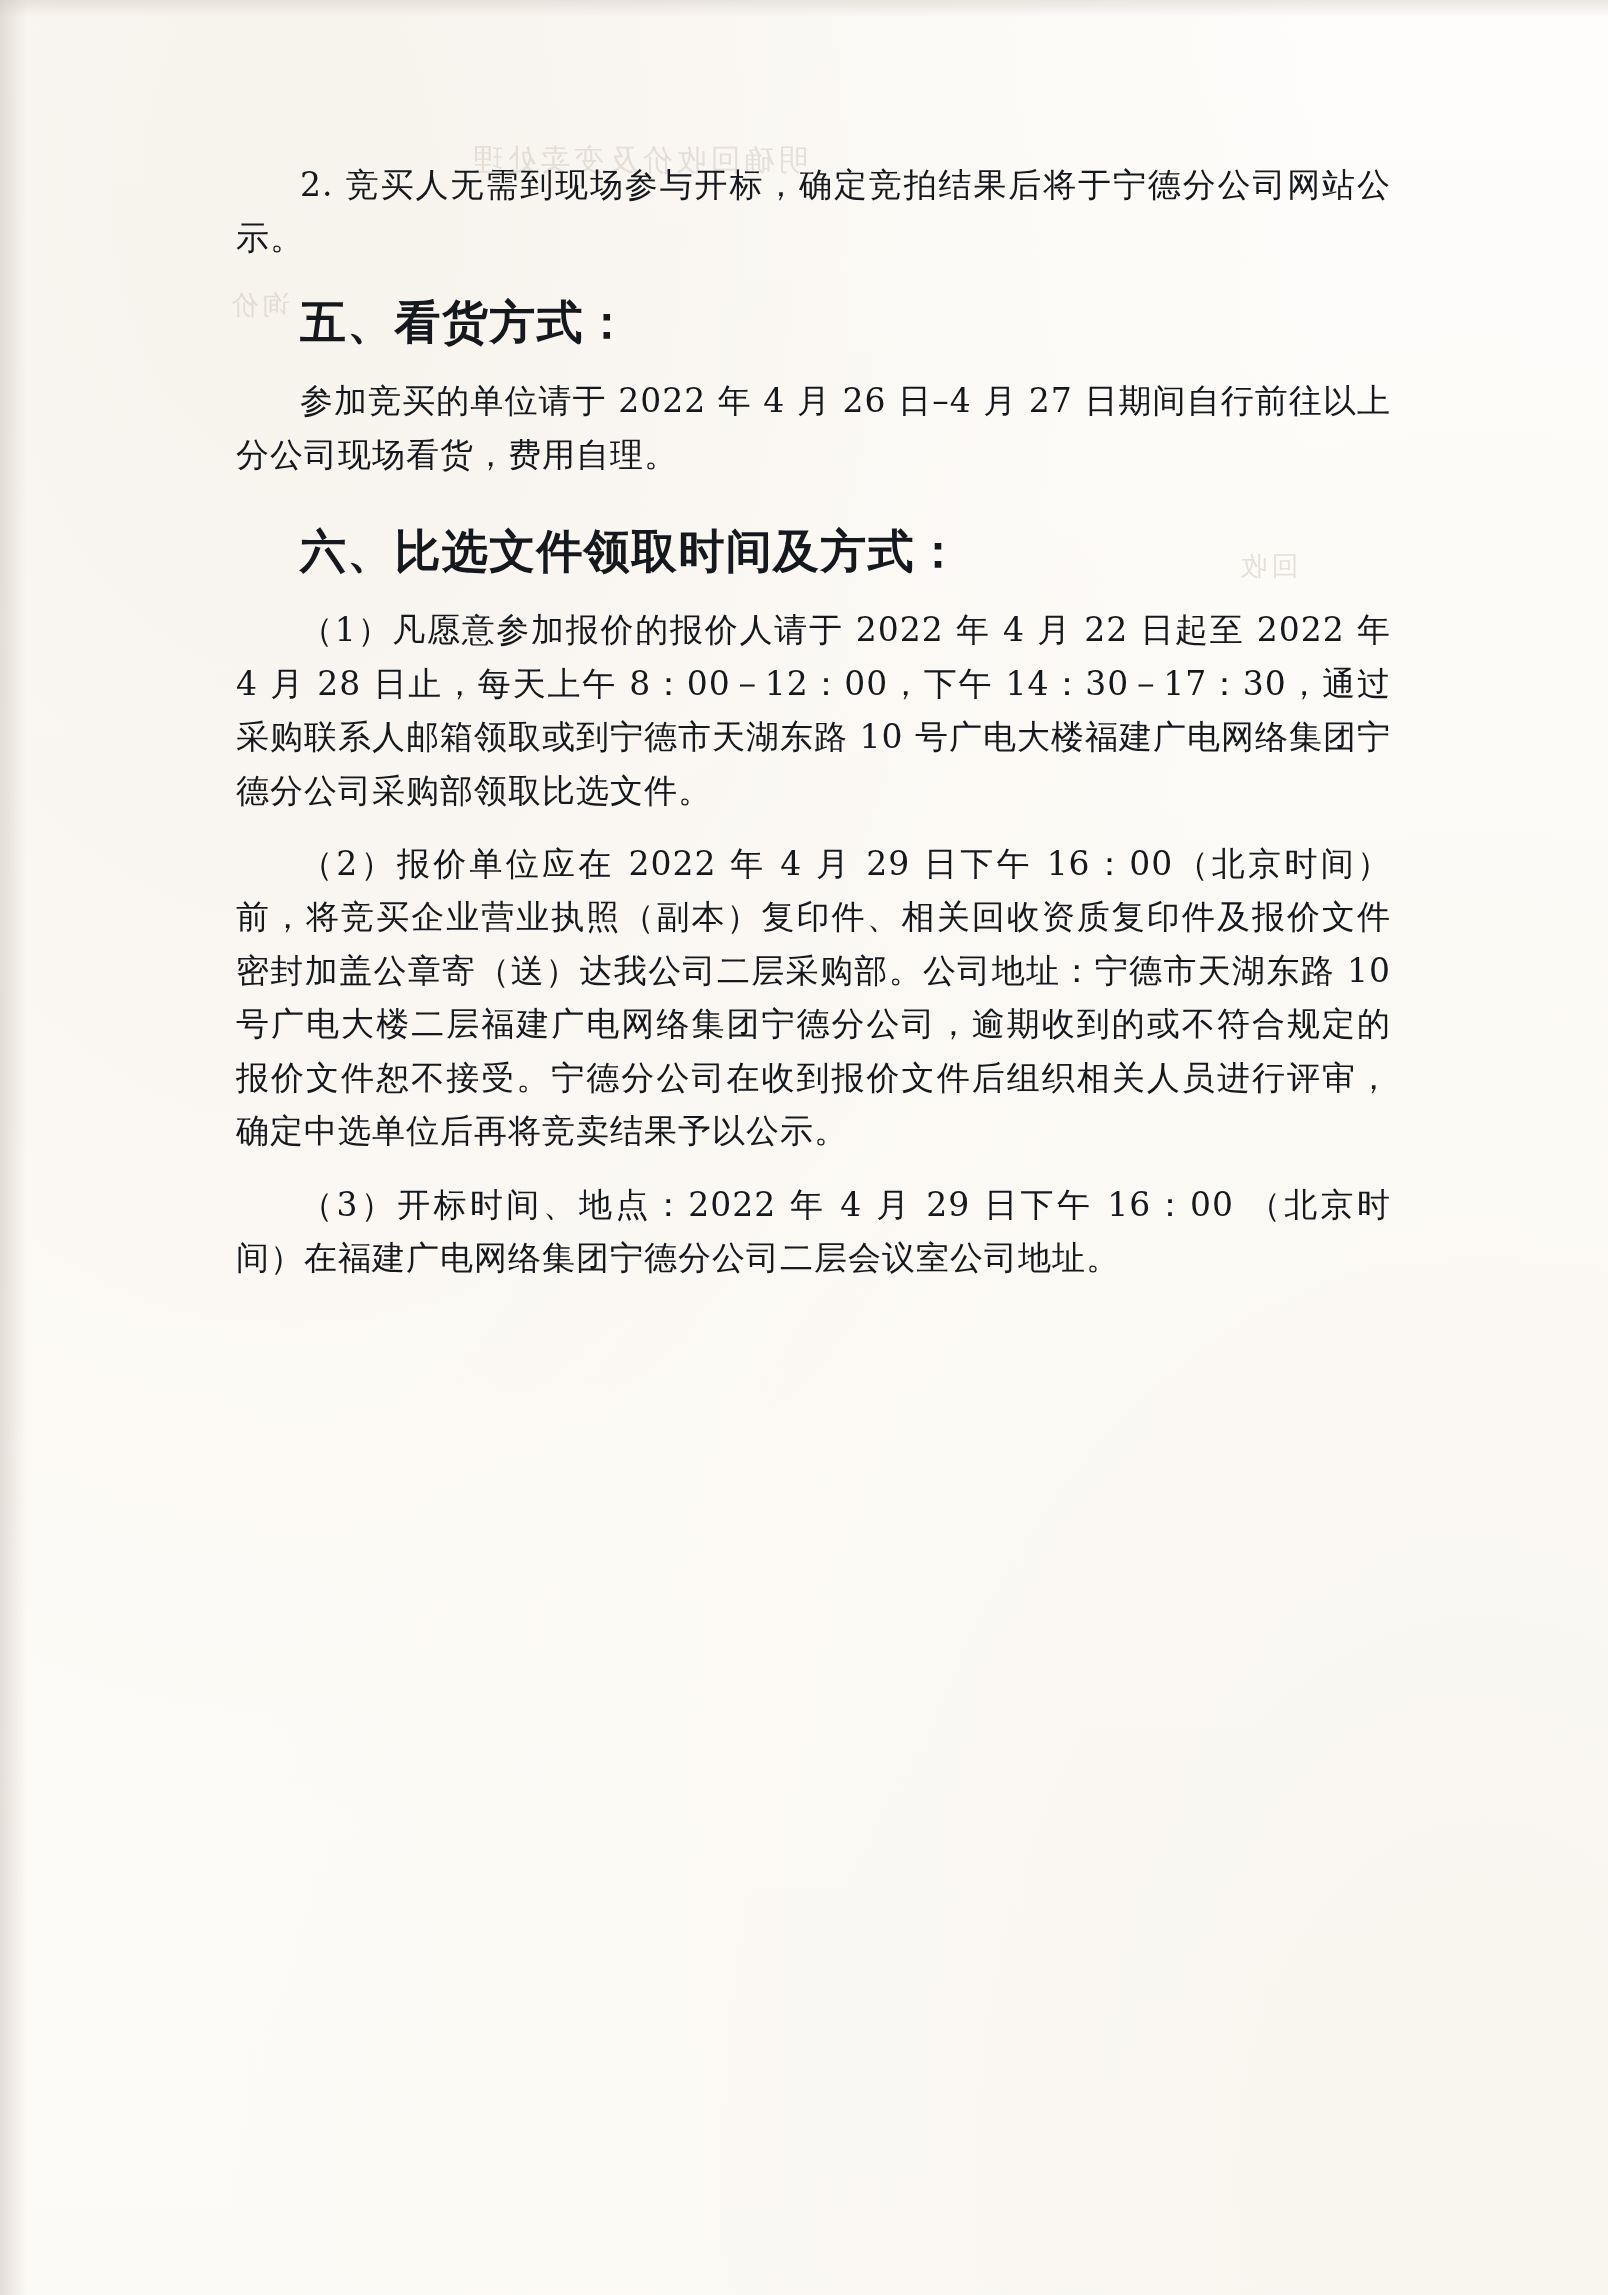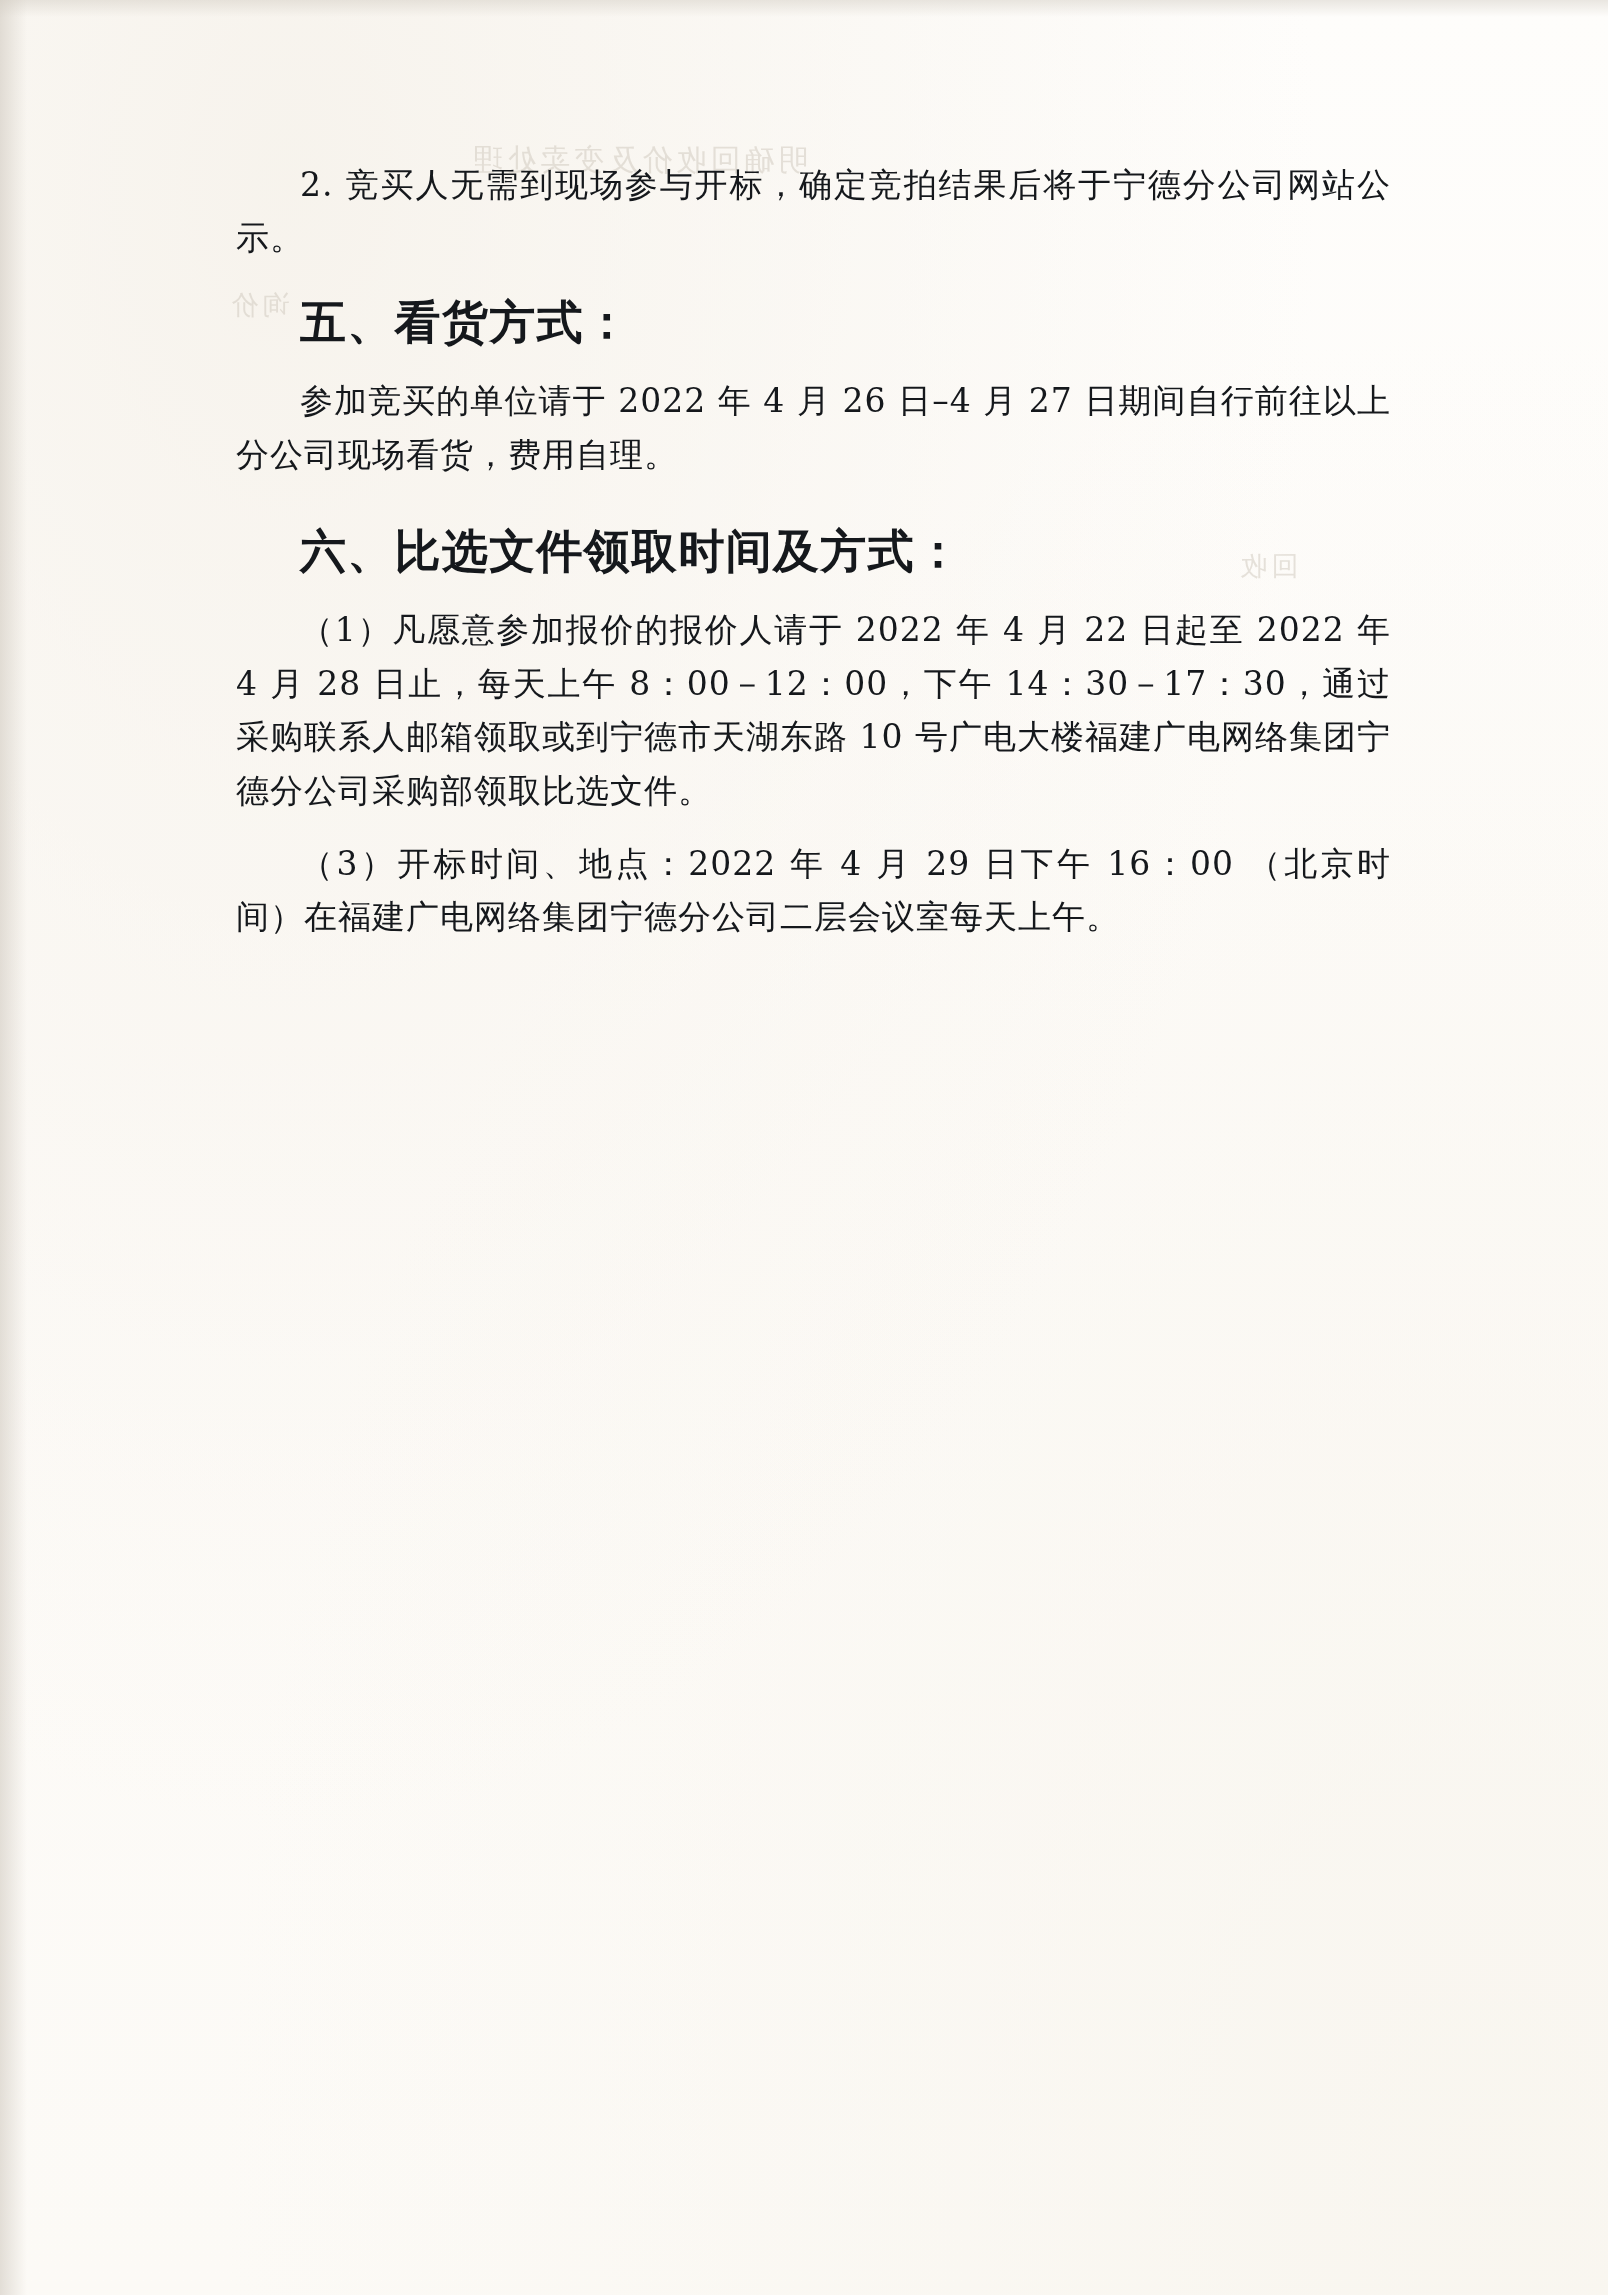--- a/index.html
+++ b/index.html
@@ -112,19 +112,20 @@
     <p class="para">2. 竞买人无需到现场参与开标，确定竞拍结果后将于宁德分公司网站公示。</p>
 
     <p class="heading">五、看货方式：</p>
 
     <p class="para">参加竞买的单位请于 2022 年 4 月 26 日–4 月 27 日期间自行前往以上分公司现场看货，费用自理。</p>
 
     <p class="heading gap-small">六、比选文件领取时间及方式：</p>
 
     <p class="para">（1）凡愿意参加报价的报价人请于 2022 年 4 月 22 日起至 2022 年 4 月 28 日止，每天上午 8：00－12：00，下午 14：30－17：30，通过采购联系人邮箱领取或到宁德市天湖东路 10 号广电大楼福建广电网络集团宁德分公司采购部领取比选文件。</p>
 
+    <p class="para">（2）报价单位应在 2022 年 4 月 29 日下午 16：00（北京时间）前，将竞买企业营业执照（副本）复印件、相关回收资质复印件及报价文件密封加盖公章寄（送）达我公司二层采购部。公司地址：宁德市天湖东路 10 号广电大楼二层福建广电网络集团宁德分公司，逾期收到的或不符合规定的报价文件恕不接受。宁德分公司在收到报价文件后组织相关人员进行评审，确定中选单位后再将竞卖结果予以公示。</p>
 
-    <p class="para"><span>（3）开标时间、地点：2022 年 4 月 29 日下午 16：00 （北京时间）在</span><span class="uline">福建广电网络集团宁德分公司二层会议室</span><span>每天上午。</span></p>
+    <p class="para"><span>（3）开标时间、地点：2022 年 4 月 29 日下午 16：00 （北京时间）在</span><span class="uline">福建广电网络集团宁德分公司二层会议室</span><span>公司地址。</span></p>
 
 
   </div>
 </div>
 
 
 </body></html>

